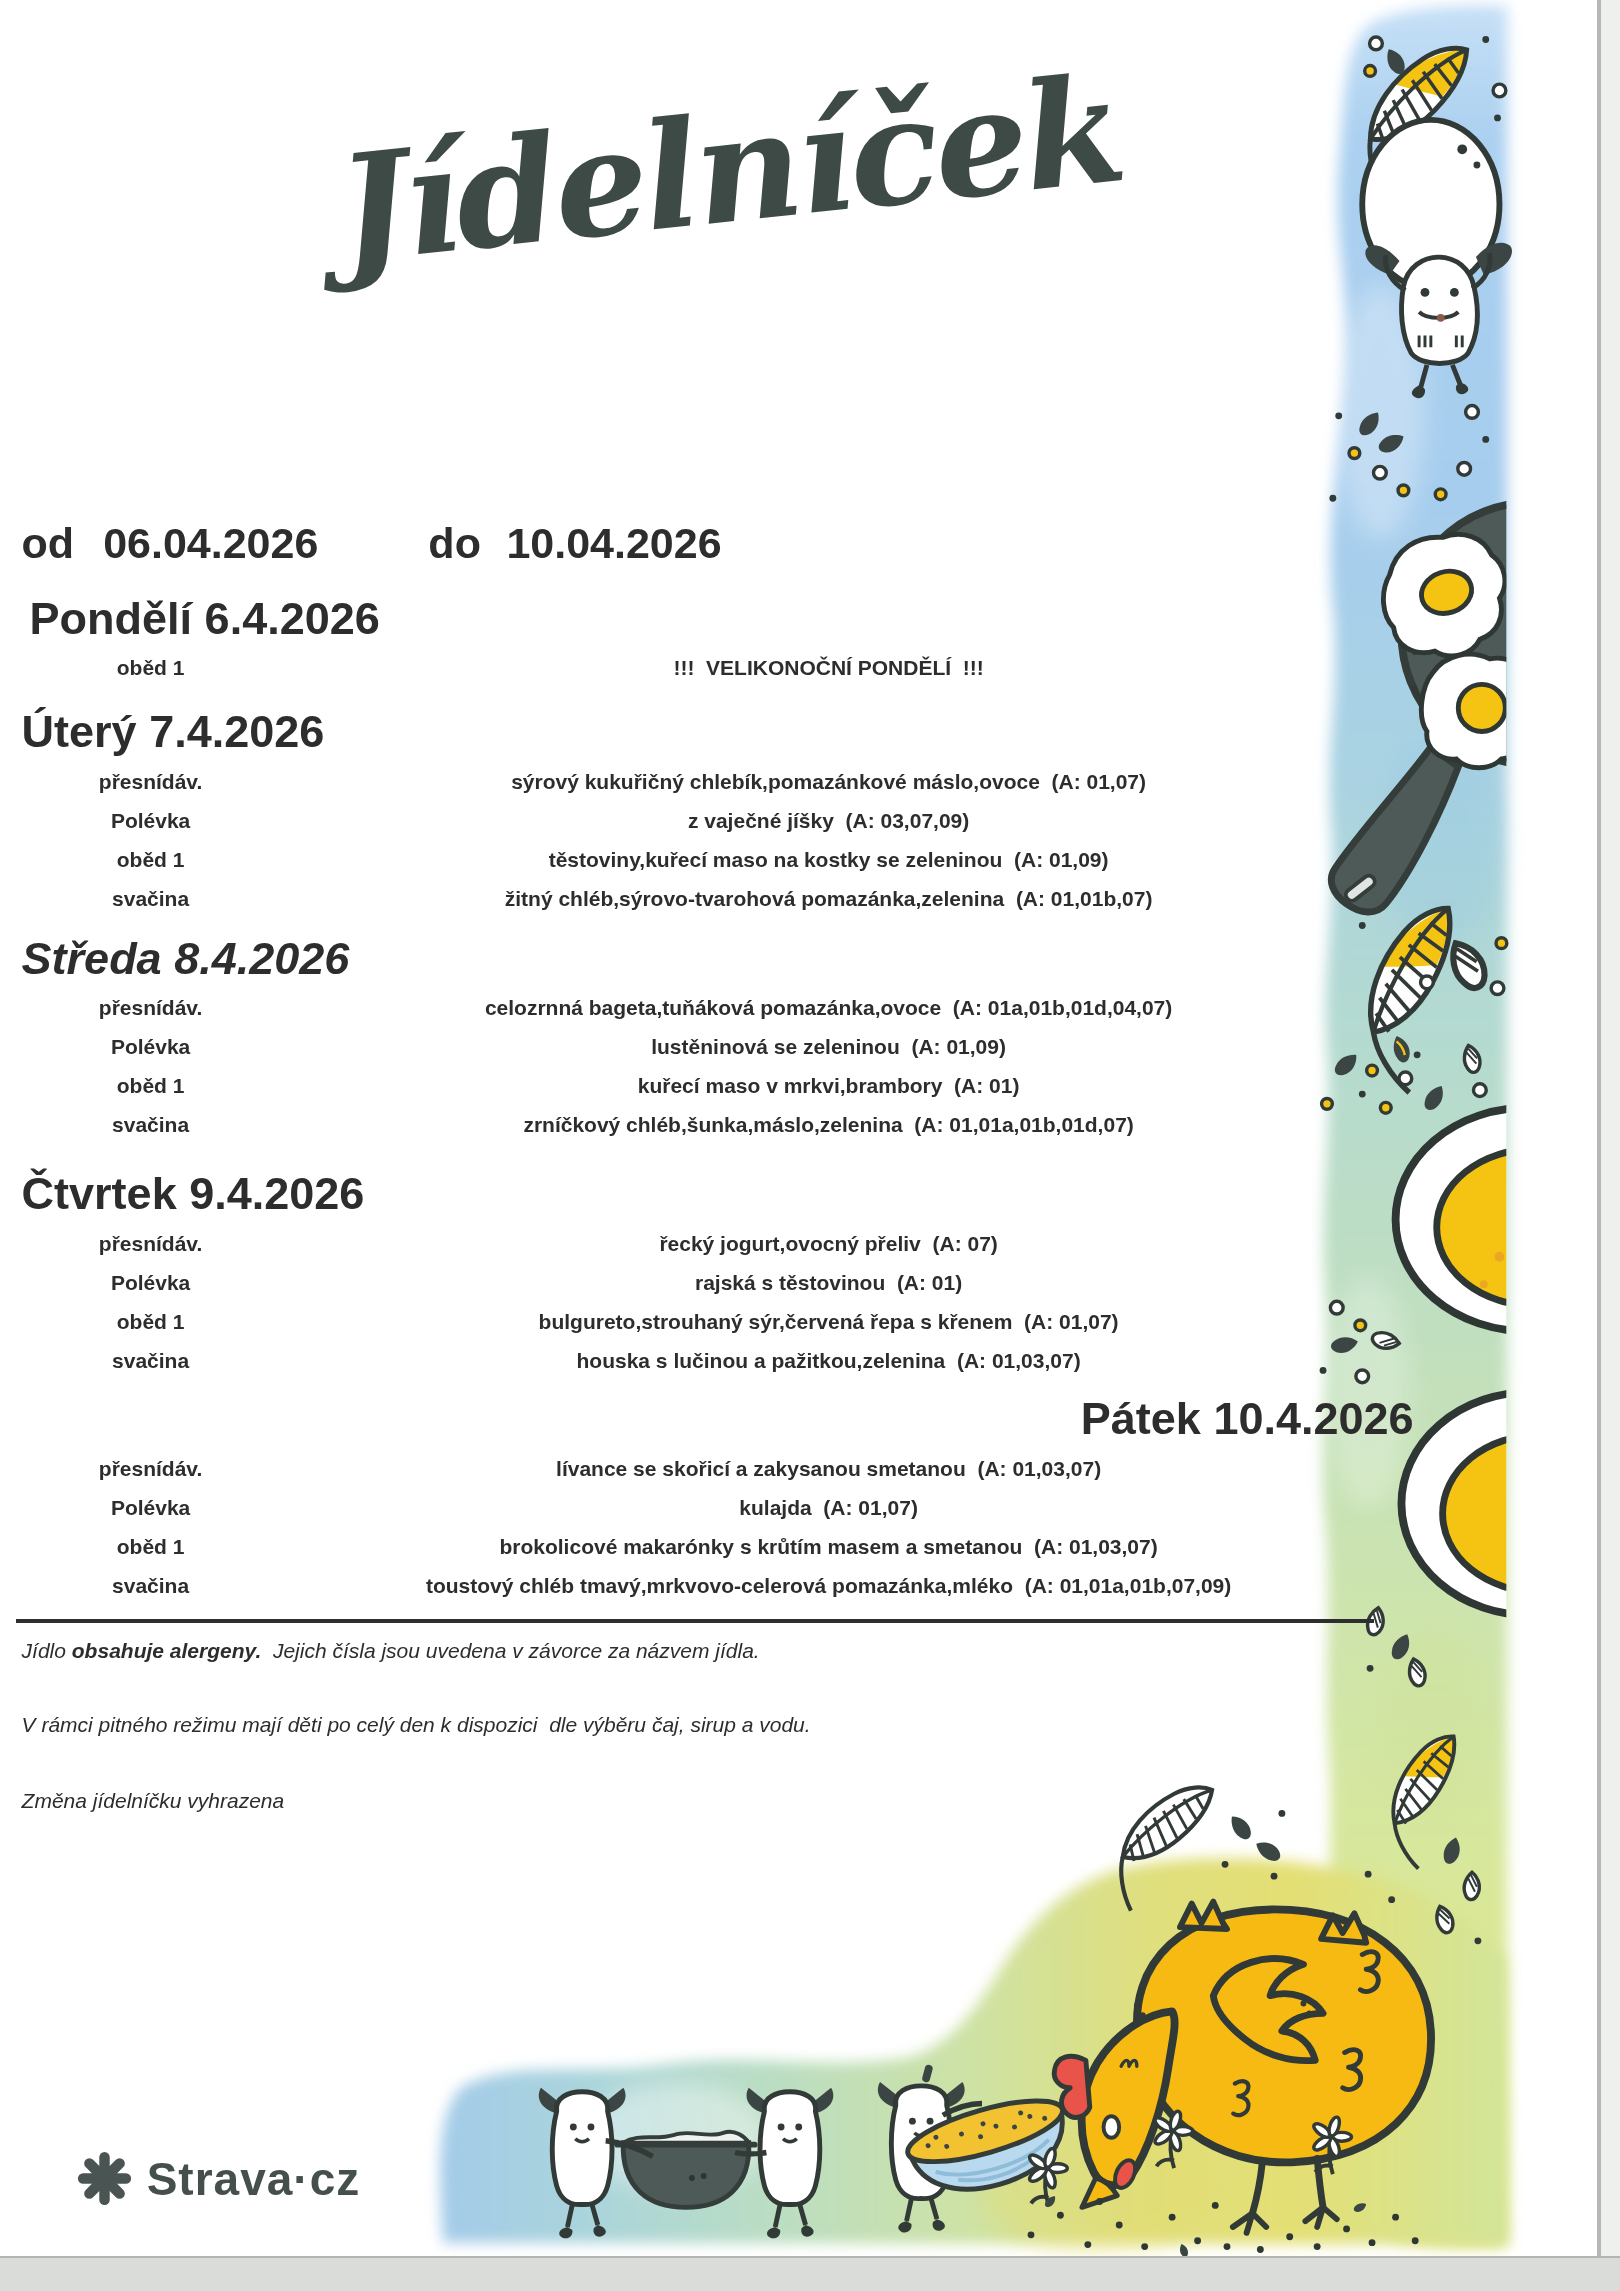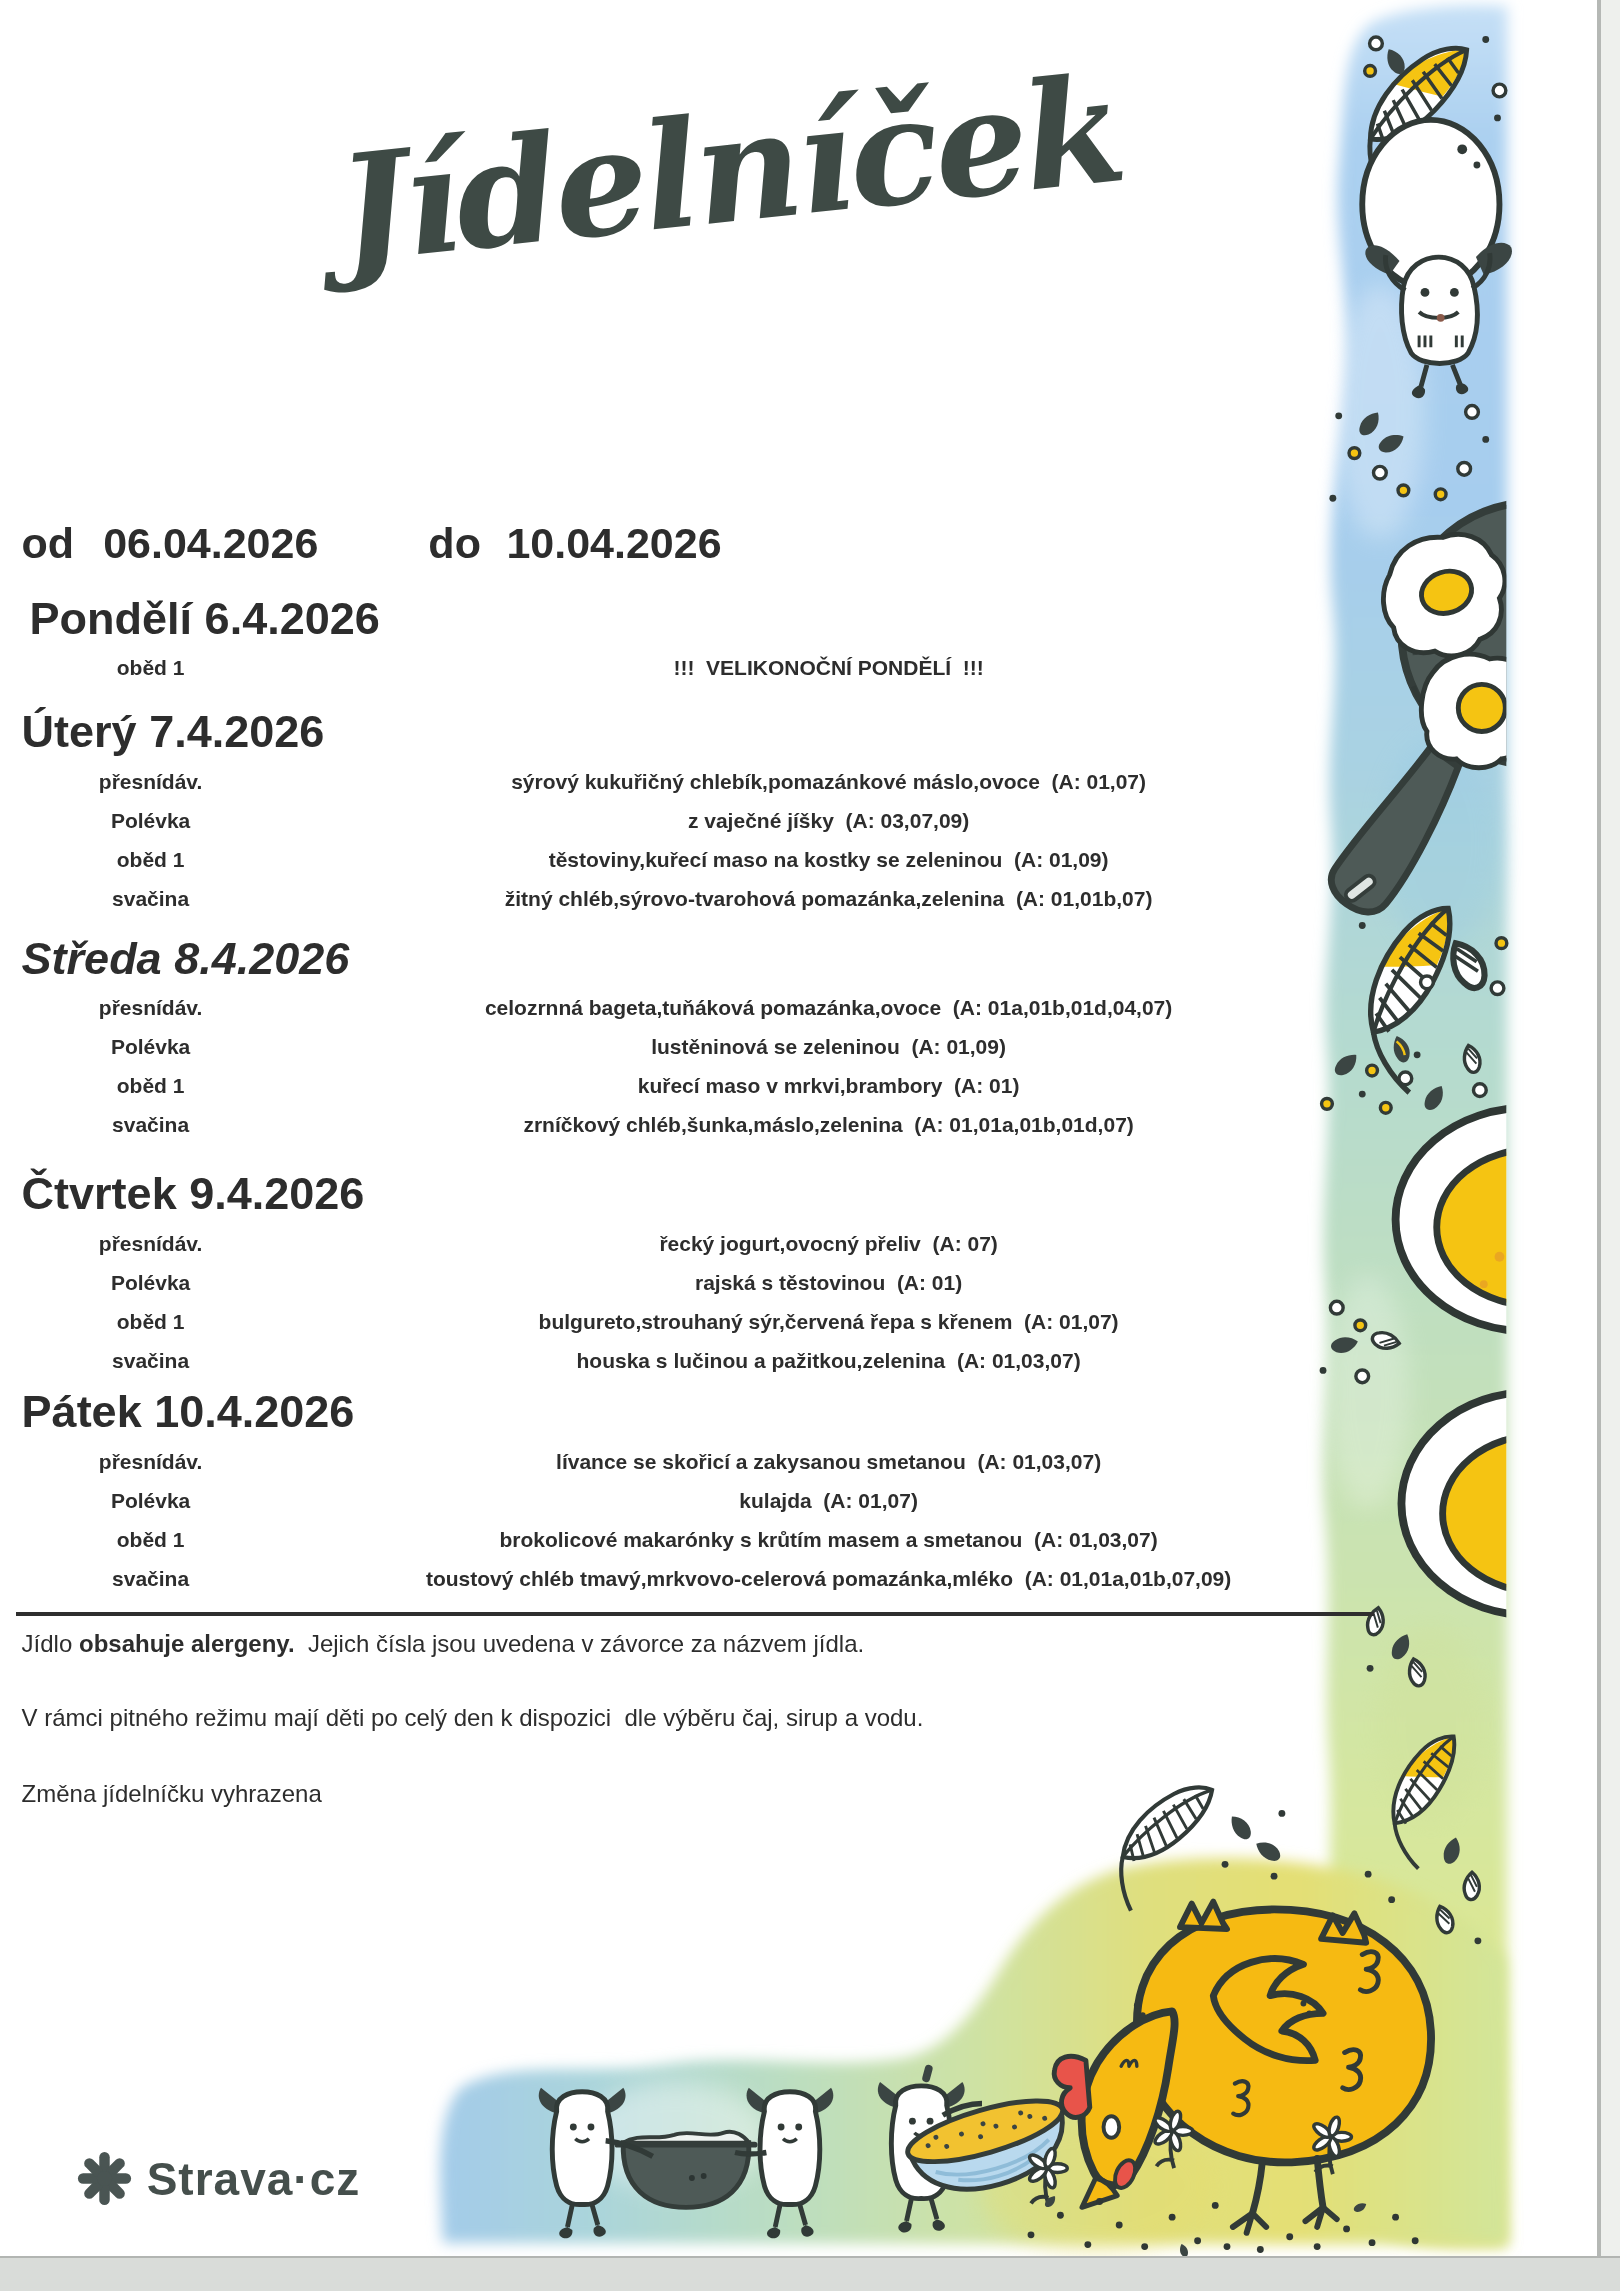--- a/index.html
+++ b/index.html
@@ -11,25 +11,25 @@
         letter-spacing:-3.9px;color:#3e4a45;transform:rotate(-6deg);line-height:1.2;}
   .menu{position:absolute;left:21.6px;top:519px;width:1392px;z-index:2;}
   .date-line{font-size:43px;font-weight:bold;line-height:49px;margin-bottom:25.5px;}
   .date-line .lbl-from{margin-right:29px;}
   .date-line .val-from{margin-right:110px;}
   .date-line .lbl-to{margin-right:25.5px;}
   .day-title{font-size:45px;font-weight:bold;line-height:49px;margin:19.6px 0 5.9px 0;}
   section.day:nth-of-type(1) .day-title{margin-top:0;margin-left:8px;}
   section.day:nth-of-type(3) .day-title{margin-top:15.7px;font-style:italic;}
   section.day:nth-of-type(4) .day-title{margin-top:25px;}
-  section.day:nth-of-type(5) .day-title{margin-top:7px;}
+  section.day:nth-of-type(5) .day-title{margin-top:14px;text-align:right;}
   .meal-row{display:grid;grid-template-columns:258px 1098px;font-size:21px;font-weight:bold;line-height:39px;text-align:center;}
   .meal-text{white-space:pre-wrap;}
   .rule{width:1358px;height:3.9px;background:#2e2e2e;margin:13.7px 0 0 -5.9px;}
-  .note{font-size:24px;line-height:35px;white-space:pre-wrap;}
+  .note{font-size:21px;line-height:35px;white-space:pre-wrap;font-style:italic;}
   .note-allergens{margin-top:9.8px;}
   .note-allergens b{font-weight:bold;}
   .note-drinks{margin-top:39px;}
   .note-change{margin-top:41px;}
   .strava{position:absolute;left:76px;top:2150px;z-index:2;display:flex;align-items:center;gap:13.7px;}
   .strava-text{font-size:46px;font-weight:bold;color:#454f4c;letter-spacing:1px;}
   .scan-right-line{position:absolute;left:1597px;top:0;width:3.9px;height:2292px;background:#b5b8b5;z-index:3;}
   .scan-right-bg{position:absolute;left:1601px;top:0;width:19.6px;height:2292px;background:#eef0ed;z-index:3;}
   .scan-bottom{position:absolute;left:0;top:2256px;width:1620px;height:35px;background:#d9dcd9;
         border-top:2.9px solid #b2b5b2;z-index:4;}

